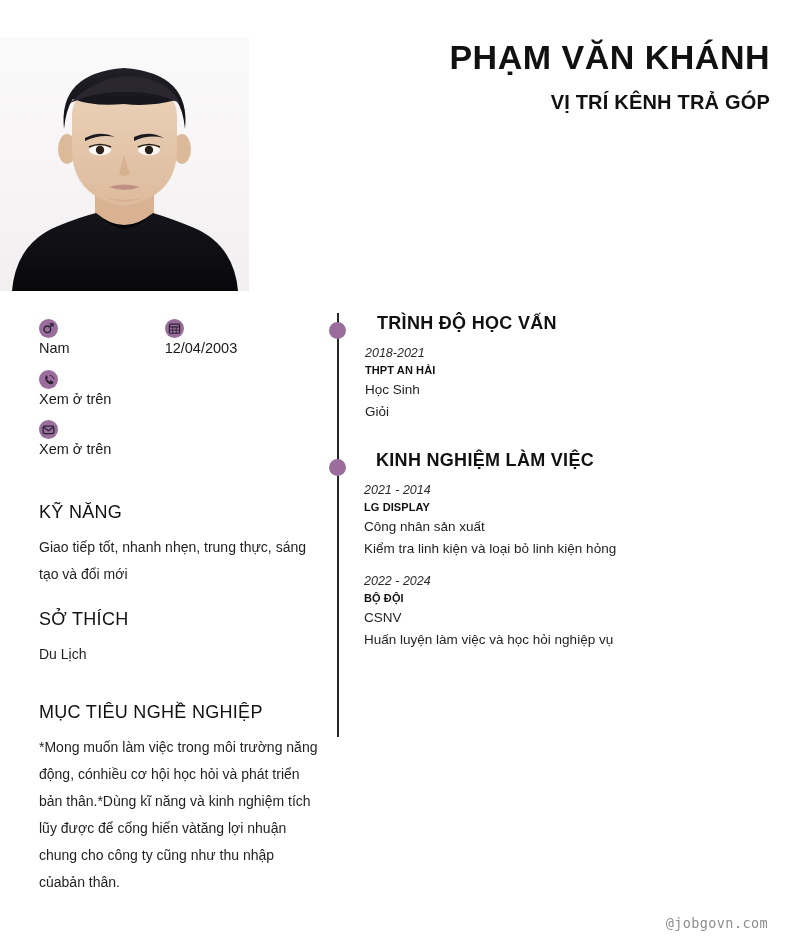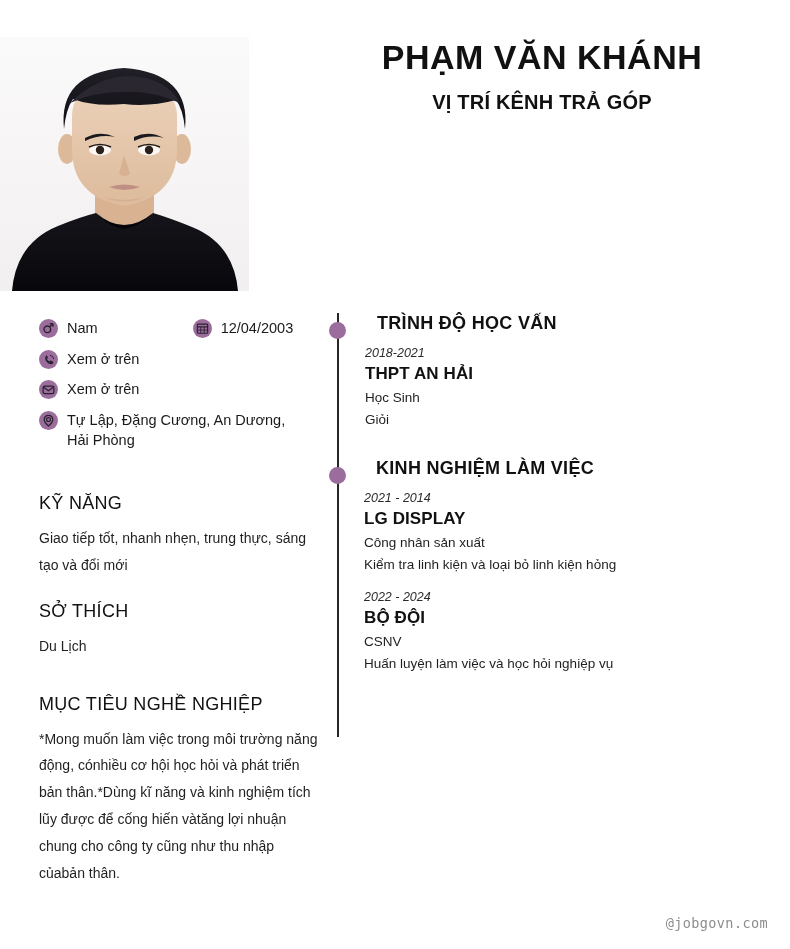--- a/index.html
+++ b/index.html
@@ -24,24 +24,24 @@
     width: 249px;
     height: 254px;
     overflow: hidden;
     background: #f7f5f6;
   }
   .photo-svg { display: block; width: 249px; height: 254px; }
 
   
   .header {
     position: absolute;
-    left: 322px;
+    left: 330px;
     top: 38px;
     width: 440px;
-    text-align: center;
+    text-align: right;
   }
   .hdr-name {
     font-size: 34px;
     font-weight: bold;
     letter-spacing: 0.5px;
     color: #111111;
     line-height: 1.16;
     margin: 0;
     white-space: nowrap;
   }
@@ -64,20 +64,21 @@
 
   .contact-list { margin: 0; padding: 0; }
   .contact-row {
     display: flex;
     align-items: flex-start;
     margin-bottom: 10px;
   }
   .contact-cell {
     display: flex;
     align-items: flex-start;
+    flex-direction: column;
   }
   .contact-cell.second { margin-left: 95px; }
 
   .ico {
     flex: 0 0 auto;
     width: 19px;
     height: 19px;
     margin-top: 1px;
     margin-right: 9px;
   }
@@ -142,21 +143,21 @@
   }
   .tl-entry { margin-bottom: 18px; }
   .tl-entry:last-child { margin-bottom: 0; }
   .tl-date {
     font-size: 12.5px;
     font-style: italic;
     color: #2a2a2a;
     margin: 0 0 4px 0;
   }
   .tl-org {
-    font-size: 17px;
+    font-size: 11px;
     font-weight: bold;
     color: #111111;
     letter-spacing: 0.1px;
     margin: 0 0 6px 0;
   }
   .tl-role {
     font-size: 13.5px;
     color: #1f1f1f;
     margin: 0 0 7px 0;
   }
@@ -290,32 +291,20 @@
           <svg viewBox="0 0 24 24">
             <circle cx="12" cy="12" r="12" fill="#9a6d9c"></circle>
             <rect x="5.2" y="7.8" width="13.6" height="9.4" rx="2.1" fill="none" stroke="#2b2230" stroke-width="1.6"></rect>
             <path d="M5.9 9.1 L12 13.6 L18.1 9.1" fill="none" stroke="#2b2230" stroke-width="1.6"></path>
           </svg>
         </span>
         <span class="contact-text">Xem ở trên</span>
       </div>
     </div>
 
-    <div class="contact-row">
-      <div class="contact-cell">
-        <span class="ico">
-          <svg viewBox="0 0 24 24">
-            <circle cx="12" cy="12" r="12" fill="#9a6d9c"></circle>
-            <path d="M12 5.4c-3 0-5.4 2.4-5.4 5.4 0 3.9 5.4 8.1 5.4 8.1s5.4-4.2 5.4-8.1c0-3-2.4-5.4-5.4-5.4z" fill="none" stroke="#2b2230" stroke-width="1.6"></path>
-            <circle cx="12" cy="10.8" r="2.5" fill="none" stroke="#2b2230" stroke-width="1.5"></circle>
-          </svg>
-        </span>
-        <span class="contact-text" style="max-width:232px;">Tự Lập, Đặng Cương, An Dương, Hải Phòng</span>
-      </div>
-    </div>
 
   </div>
 
   <div class="blk-skills">
     <div class="sec-title">KỸ NĂNG</div>
     <div class="sec-body">Giao tiếp tốt, nhanh nhẹn, trung thực, sáng tạo và đổi mới</div>
   </div>
 
   <div class="blk-hobby">
     <div class="sec-title">SỞ THÍCH</div>

